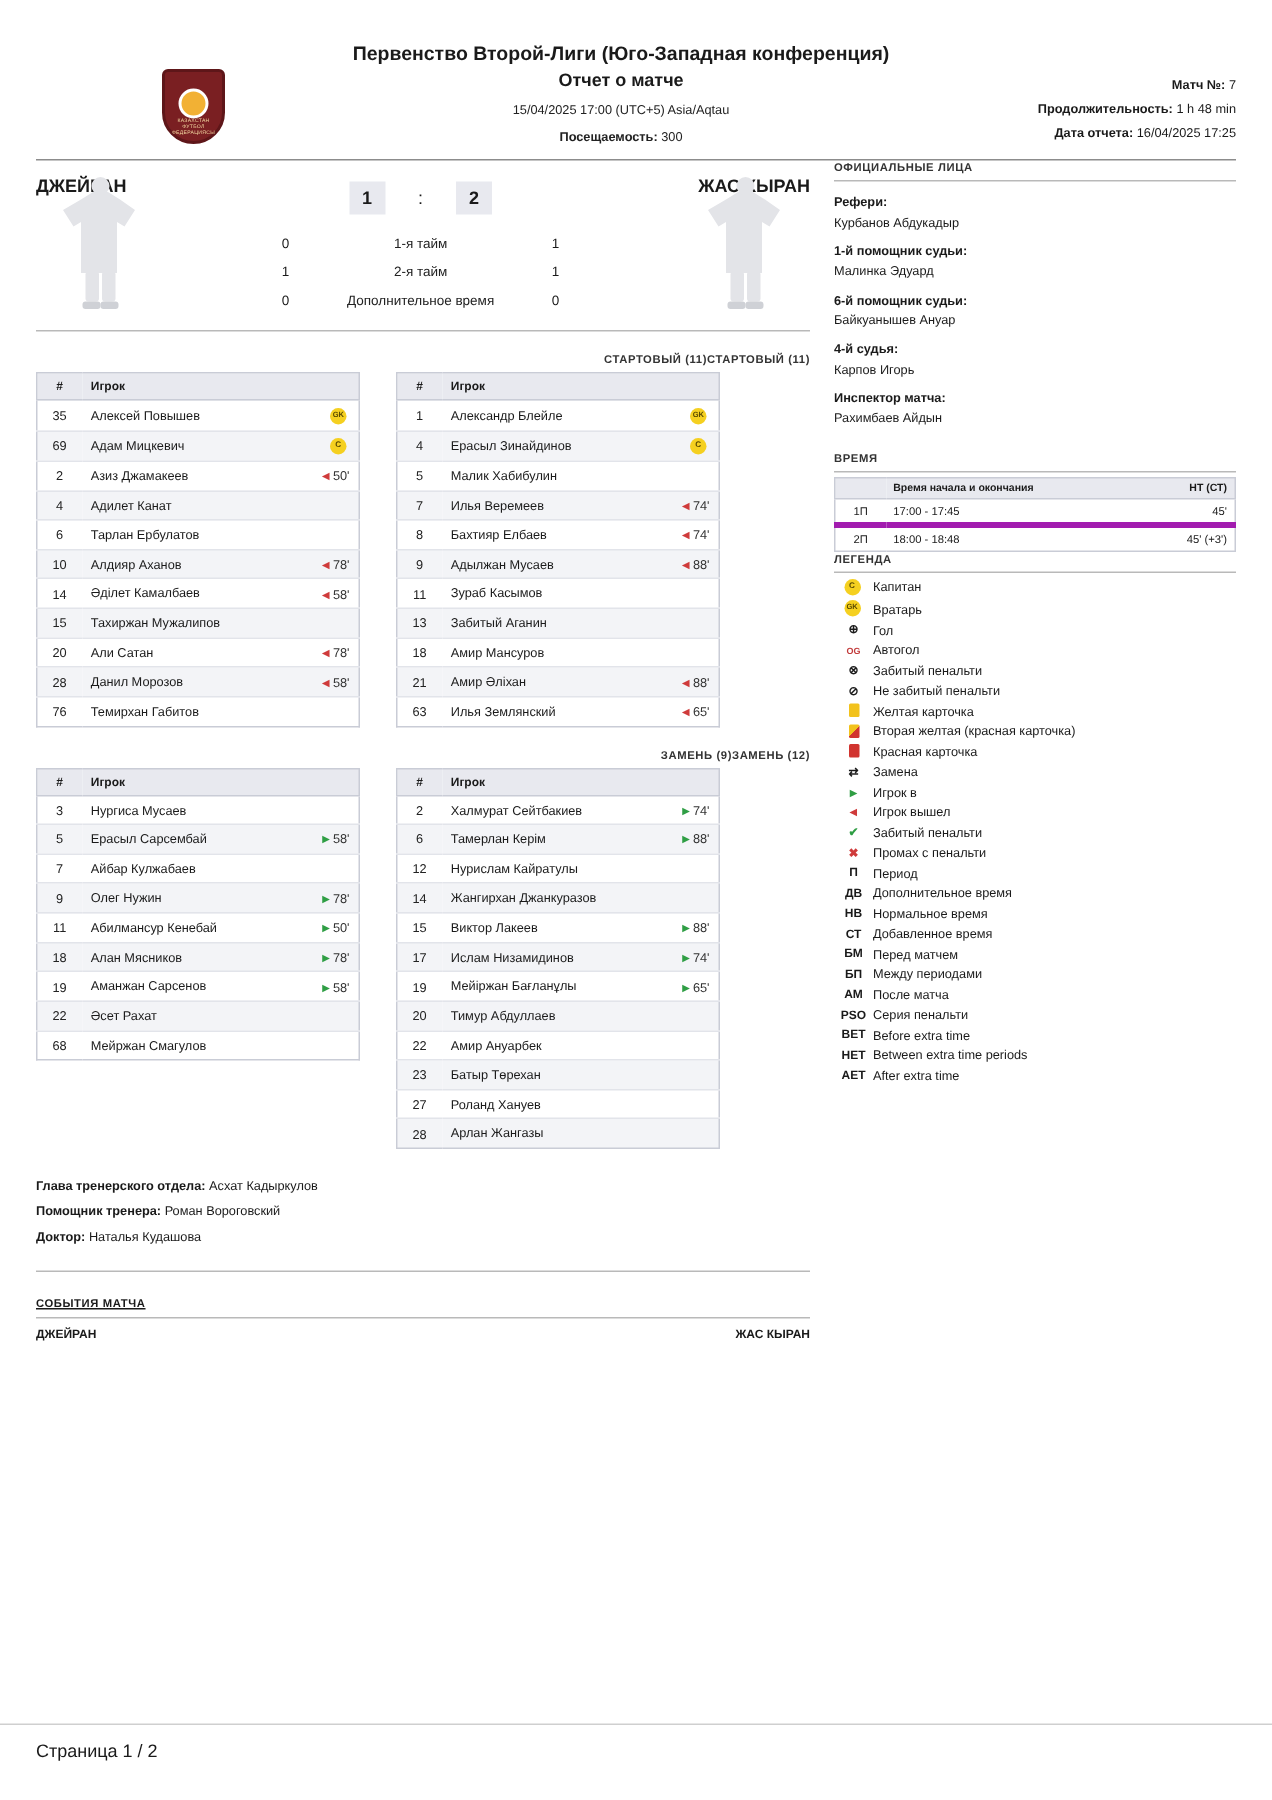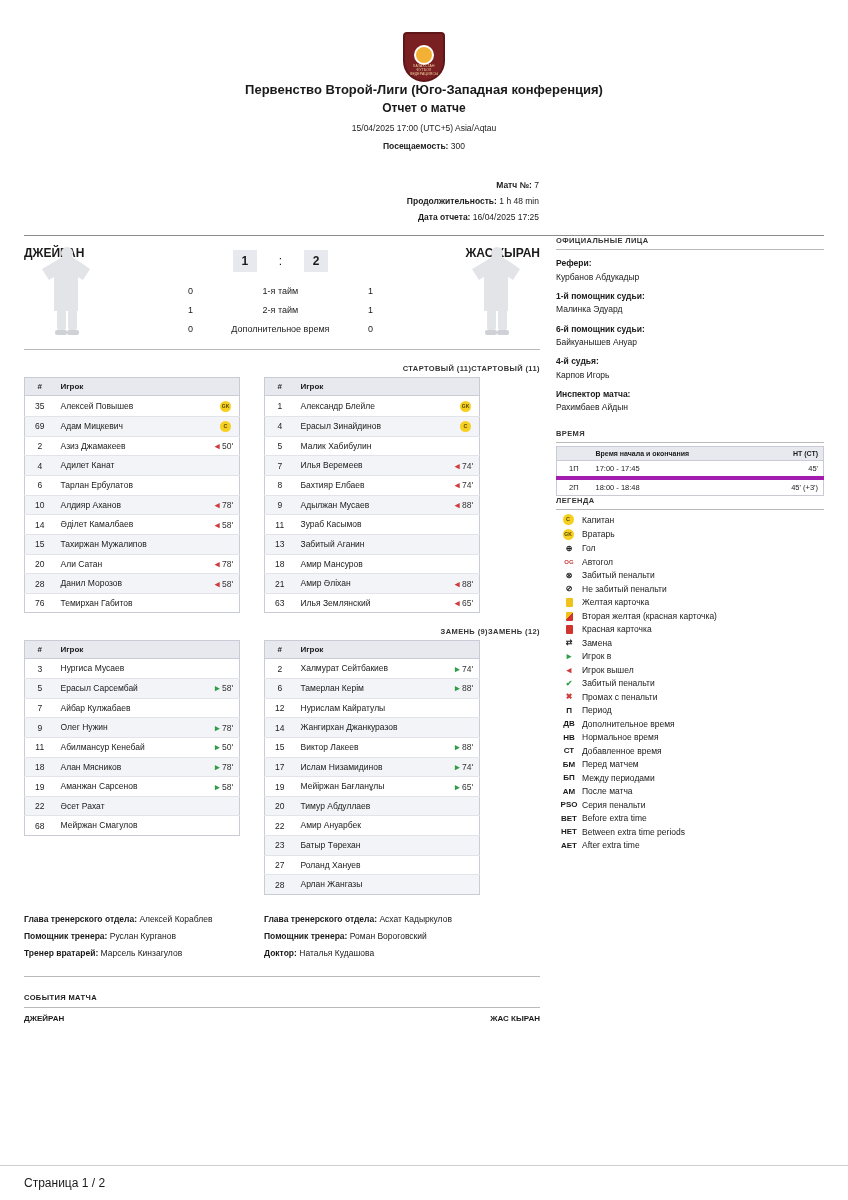--- a/index.html
+++ b/index.html
@@ -9,21 +9,21 @@
     height: 1200px;
     background: #ffffff;
     font-family: "Liberation Sans", sans-serif;
     color: #1a1a1a;
     font-size: 9px;
     position: relative;
   }
   .page { position:relative; width:848px; height:1200px; padding: 18px 24px 0 24px; }
 
   
-  .header { display:flex; align-items:center; padding: 4px 0 10px 0; flex-direction: column; }
+  .header { display:flex; align-items:flex-end; padding: 4px 0 10px 0; }
   .hdr-left { width:210px; display:flex; justify-content:center; padding-top:10px;}
   .crest {
     width:42px; height:50px; border-radius: 4px 4px 21px 21px;
     background:#7a1f22; border:2px solid #5e1619; position:relative;
     display:flex; align-items:center; justify-content:center; flex-direction:column;
   }
   .crest .ball { width:20px; height:20px; border-radius:50%; background:#f2b134; border:2px solid #fff; margin-top:-4px;}
   .crest .cap { position:absolute; bottom:4px; width:36px; text-align:center; color:#f2d7a0; font-size:3.4px; letter-spacing:.2px;}
   .hdr-center { flex:1; text-align:center; }
   .hdr-title { font-size:13px; font-weight:bold; line-height:1.3; }
@@ -86,21 +86,21 @@
   .b-gk { background:#f5d020; color:#5a4a00; font-size:5px;}
   .arr { color:#cf3b3b; font-weight:bold; font-size:9px; }
   .arr-in { color:#2f9e44; font-weight:bold; font-size:9px; }
   .mins { color:#333; }
 
   
   .staff { display:flex; gap:24px; margin-top:16px; }
   .staff .half { width:216px; font-size:8.5px; line-height:2.0; }
   .staff b { font-weight:bold; }
 
-  .events-h { font-size:7.5px; font-weight:bold; letter-spacing:.4px; margin:16px 0 5px 0; }
+  .events-h { font-size:7.5px; font-weight:bold; letter-spacing:.4px; margin:16px 0 5px 0;text-decoration:underline; }
   .events-row { display:flex; justify-content:space-between; font-size:8px; font-weight:bold; padding:6px 0 0 0;}
 
   
   .rsec-title { font-size:7.5px; font-weight:bold; letter-spacing:.4px; margin-bottom:4px; color:#333;}
   .officials { font-size:8.5px; line-height:1.45; }
   .officials .role { font-weight:bold; margin-top:7px; }
   .officials .nm { margin-top:1px; }
   table.tm { width:100%; border-collapse:collapse; border:1px solid #c9ccd6; margin-top:3px;}
   table.tm th { background:#e8e9ef; font-size:7px; font-weight:bold; padding:3px 5px; border-bottom:1px solid #c9ccd6; text-align:left;}
   table.tm td { font-size:7.5px; padding:3px 5px; border-bottom:4px solid #a21caf; }
@@ -110,21 +110,21 @@
   table.tm th.r { text-align:right; }
 
   .legend { margin-top:4px; }
   .lg { display:flex; align-items:center; font-size:8.5px; margin-bottom:3.5px; }
   .lg .ic { width:26px; text-align:center; font-weight:bold; font-size:8px; }
   .card { display:inline-block; width:7px; height:9px; border-radius:1px; vertical-align:middle; }
   .card.y { background:#f2c21c; }
   .card.r { background:#d1342f; }
   .card.yr { background:linear-gradient(135deg,#f2c21c 50%, #d1342f 50%); }
 
-  .footer { position:absolute; left:0; bottom:0; width:848px; border-top:1px solid #cfcfcf; padding:10px 24px; font-size:12px; }
+  .footer { position:absolute; left:0; bottom:16px; width:848px; border-top:1px solid #cfcfcf; padding:10px 24px; font-size:12px; }
 
   svg { display:block; }
 </style>
 </head>
 <body>
 
 <div class="page">
 
   <div class="header">
     <div class="hdr-left">
@@ -493,34 +493,20 @@
                   <td class="num">28</td>
                   <td class="name">Арлан Жангазы</td>
                   <td class="ev"></td>
                 </tr>
               </tbody>
           </table>
         </div>
       </div>
 
       <div class="staff">
-        <div class="half">
-          <div>
-            <b>Глава тренерского отдела:</b>
-            <span>Алексей Кораблев</span>
-          </div>
-          <div>
-            <b>Помощник тренера:</b>
-            <span>Руслан Курганов</span>
-          </div>
-          <div>
-            <b>Тренер вратарей:</b>
-            <span>Марсель Кинзагулов</span>
-          </div>
-        </div>
         <div class="half">
           <div>
             <b>Глава тренерского отдела:</b>
             <span>Асхат Кадыркулов</span>
           </div>
           <div>
             <b>Помощник тренера:</b>
             <span>Роман Вороговский</span>
           </div>
           <div>

